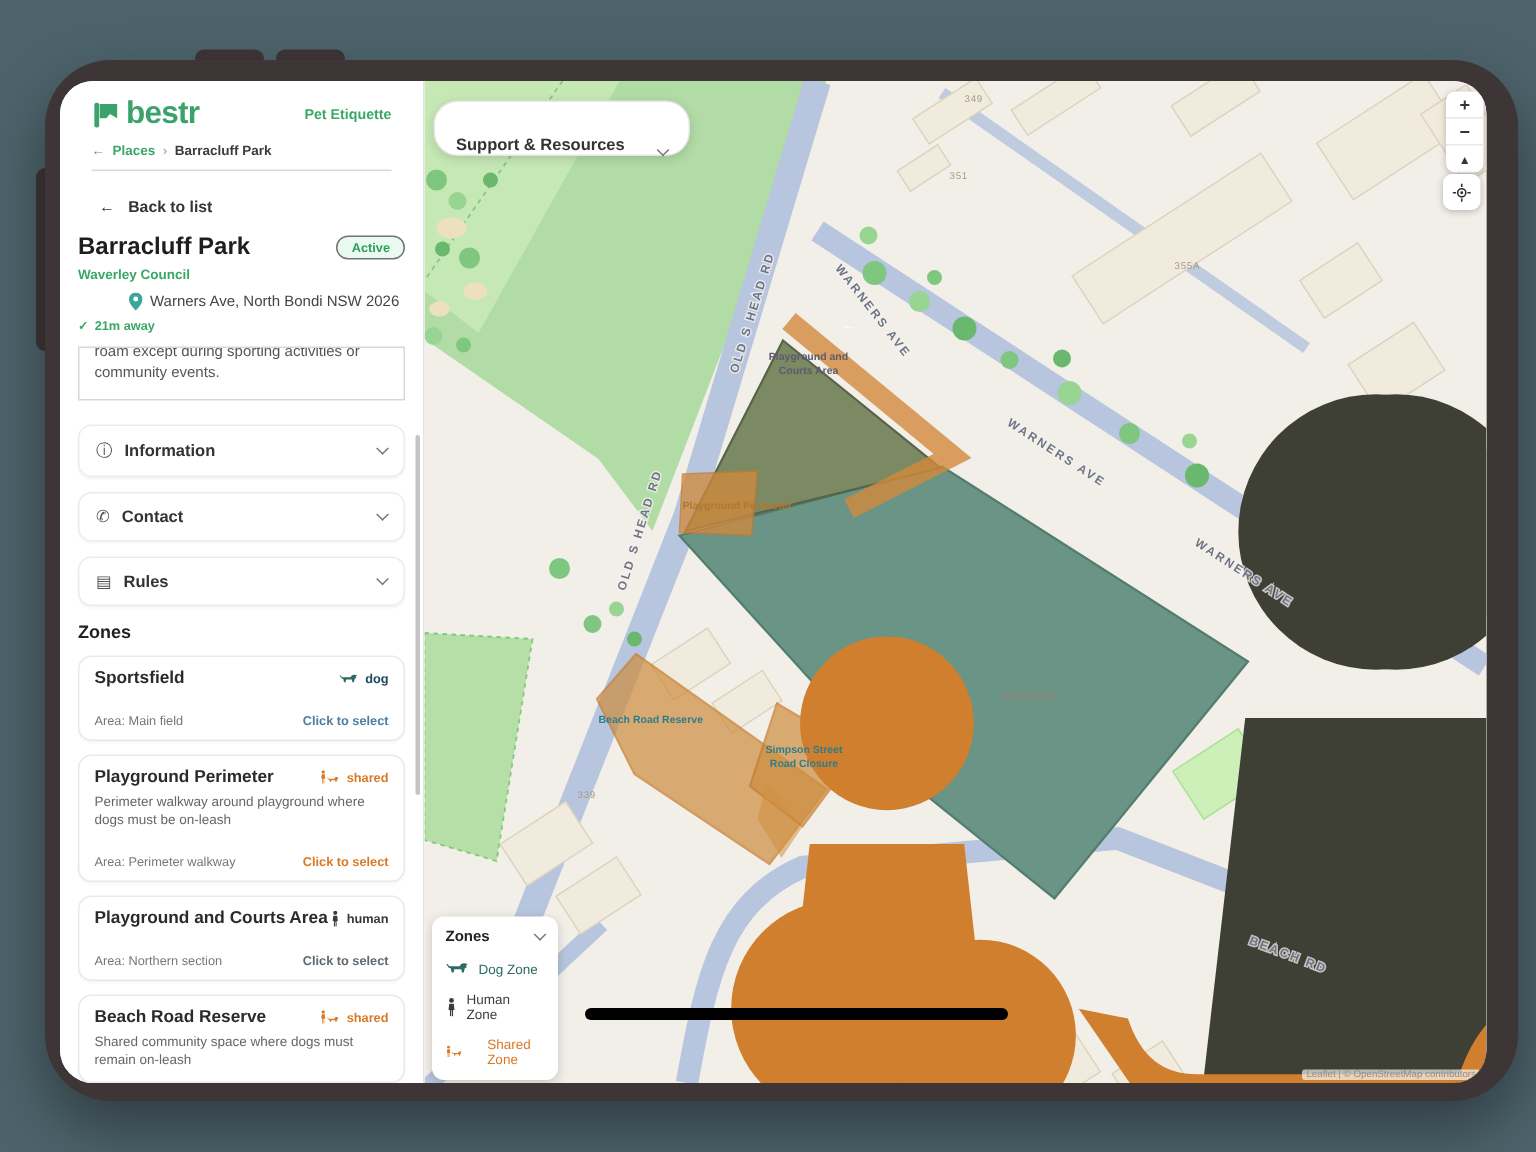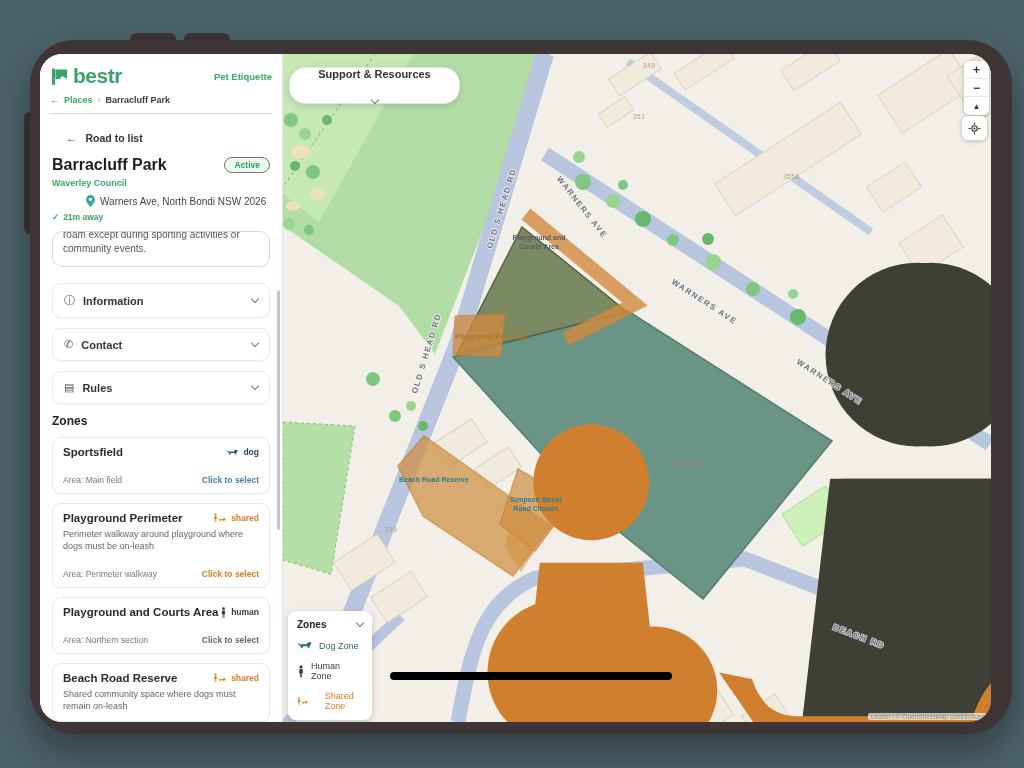--- a/index.html
+++ b/index.html
@@ -11,40 +11,40 @@
          border-radius:44px;box-shadow:0 18px 40px rgba(0,0,0,.38);}
   .fbtn{position:absolute;background:#3e3537;border-radius:6px;}
   .fbtn.b1{left:130px;top:33px;width:46px;height:12px;}
   .fbtn.b2{left:184px;top:33px;width:46px;height:12px;}
   .fbtn.b3{left:24px;top:112px;width:12px;height:122px;}
   .screen{position:absolute;left:40px;top:54px;width:951px;height:668px;background:#fff;
           border-radius:22px;overflow:hidden;display:flex;}
   
   .sidebar{width:243px;min-width:243px;height:100%;background:#fff;border-right:1px solid #e2e2e2;
            position:relative;display:flex;flex-direction:column;}
-  .sb-head{padding:10px 10px 0;}
+  .sb-head{padding:10px 21px 0;}
   .logo-row{display:flex;justify-content:space-between;align-items:center;}
   .logo{display:flex;align-items:center;gap:4px;}
   .logo-text{font-size:21px;font-weight:bold;color:#3aa26a;letter-spacing:-.5px;}
   .nav-link{font-size:9.5px;font-weight:bold;color:#3aa865;}
   .crumbs{display:flex;align-items:center;gap:5px;margin-top:7px;padding-bottom:8px;
           border-bottom:1px solid #d9d9d9;font-size:9px;}
   .crumb-back{color:#3aa865;font-weight:bold;}
   .crumb-sep{color:#999;}
   .crumb-cur{color:#3c3c3c;font-weight:bold;}
   .sb-body{flex:1;overflow:hidden;padding:10px 12px 0;position:relative;}
   .back-row{margin:8px 0 12px 14px;font-size:10.5px;color:#333;font-weight:bold;display:flex;gap:9px;align-items:center;}
   .title-row{display:flex;justify-content:space-between;align-items:center;}
   .place-title{font-size:16px;font-weight:bold;color:#1e1e1e;margin:0;}
   .badge-active{border:1px solid #737373;background:#eafaf0;color:#2e9e5b;font-size:8.5px;
                 font-weight:bold;padding:2px 9px;border-radius:10px;}
   .council{font-size:9px;font-weight:bold;color:#3aa865;margin-top:4px;}
   .addr-row{display:flex;align-items:center;gap:5px;margin-top:7px;font-size:10px;color:#444;padding-left:34px;}
   .dist-row{display:flex;align-items:center;gap:4px;margin-top:5px;font-size:8.5px;color:#3aa865;font-weight:bold;}
-  .notice{margin-top:9px;border:1px solid #d8d8d8;border-radius:10px;padding:0 10px 6px;height:36px;
+  .notice{margin-top:9px;border:1px solid #d8d8d8;border-radius:0;padding:0 10px 6px;height:36px;
           overflow:hidden;font-size:10px;color:#555;line-height:1.4;}
   .notice-inner{margin-top:-4px;}
   .acc-list{margin-top:16px;}
   .acc{border:1px solid #ececec;border-radius:9px;padding:9px 11px;margin-bottom:10px;
        display:flex;justify-content:space-between;align-items:center;box-shadow:0 1px 2px rgba(0,0,0,.05);}
   .acc-left{display:flex;align-items:center;gap:8px;}
   .acc-ic{font-size:11px;color:#555;}
   .acc-label{font-size:11px;font-weight:bold;color:#333;}
   .chev{width:6px;height:6px;border-right:1.5px solid #777;border-bottom:1.5px solid #777;
         transform:rotate(45deg);display:inline-block;margin-top:-3px;}
@@ -60,22 +60,22 @@
   .zc-action{font-weight:bold;}
   .t-dog  .zc-badge{color:#1d4a5e;} .t-dog  .bic{color:#2a6c61;} .t-dog  .zc-action{color:#4d7fa3;}
   .t-shared .zc-badge{color:#d97b26;} .t-shared .bic{color:#d97b26;} .t-shared .zc-action{color:#d97b26;}
   .t-human .zc-badge{color:#35393c;} .t-human .bic{color:#3a3d40;} .t-human .zc-action{color:#5f6a72;}
   .bic{display:inline-block;fill:currentColor;}
   .sb-scroll{position:absolute;right:2px;top:176px;height:240px;width:3px;background:#c4c4c4;border-radius:2px;}
   
   .map{flex:1;position:relative;background:#f2efe9;overflow:hidden;}
   .map svg.base{position:absolute;left:0;top:0;width:100%;height:100%;}
   .support{position:absolute;left:6px;top:13px;width:171px;height:37px;background:#fff;border:1px solid #e5e5e5;
-           border-radius:16px;box-shadow:0 2px 7px rgba(0,0,0,.14);display:flex;align-items:center;
-           justify-content:space-between;padding:0 14px;font-size:11px;font-weight:bold;color:#333;flex-direction:column;}
+           border-radius:16px;box-shadow:0 2px 7px rgba(0,0,0,.14);display:flex;align-items:flex-end;
+           justify-content:space-between;padding:0 14px;font-size:11px;font-weight:bold;color:#333;}
   .zoomctl{position:absolute;right:2px;top:7px;width:25px;background:#fff;border-radius:6px;
            box-shadow:0 1px 5px rgba(0,0,0,.25);display:flex;flex-direction:column;overflow:hidden;}
   .zbtn{height:18px;display:flex;align-items:center;justify-content:center;font-size:12px;
         font-weight:bold;color:#333;border-bottom:1px solid #e8e8e8;}
   .zbtn:last-child{border-bottom:none;font-size:8px;}
   .locate{position:absolute;right:4px;top:62px;width:25px;height:24px;background:#fff;border-radius:6px;
           box-shadow:0 1px 5px rgba(0,0,0,.25);display:flex;align-items:center;justify-content:center;}
   .legend{position:absolute;left:5px;top:557px;width:84px;background:#fff;border-radius:8px;
           box-shadow:0 2px 7px rgba(0,0,0,.18);padding:8px 9px 9px;}
   .lg-head{display:flex;justify-content:space-between;align-items:center;font-size:10px;font-weight:bold;color:#222;}
@@ -135,21 +135,21 @@
           <span class="crumb-back">←</span>
           <span class="crumb-back">Places</span>
           <span class="crumb-sep">›</span>
           <span class="crumb-cur">Barracluff Park</span>
         </div>
       </div>
 
       <div class="sb-body">
         <div class="back-row">
           <span>←</span>
-          <span>Road to list</span>
+          <span>Back to list</span>
         </div>
 
         <div class="title-row">
           <h1 class="place-title">Barracluff Park</h1>
           <span class="badge-active">Active</span>
         </div>
         <div class="council">Waverley Council</div>
         <div class="addr-row">
           <svg width="9" height="12" viewBox="0 0 12 16">
             <path d="M6 0 C2.7 0 0 2.7 0 6 C0 10.5 6 16 6 16 S12 10.5 12 6 C12 2.7 9.3 0 6 0 Z" fill="#3aa79c"></path>

